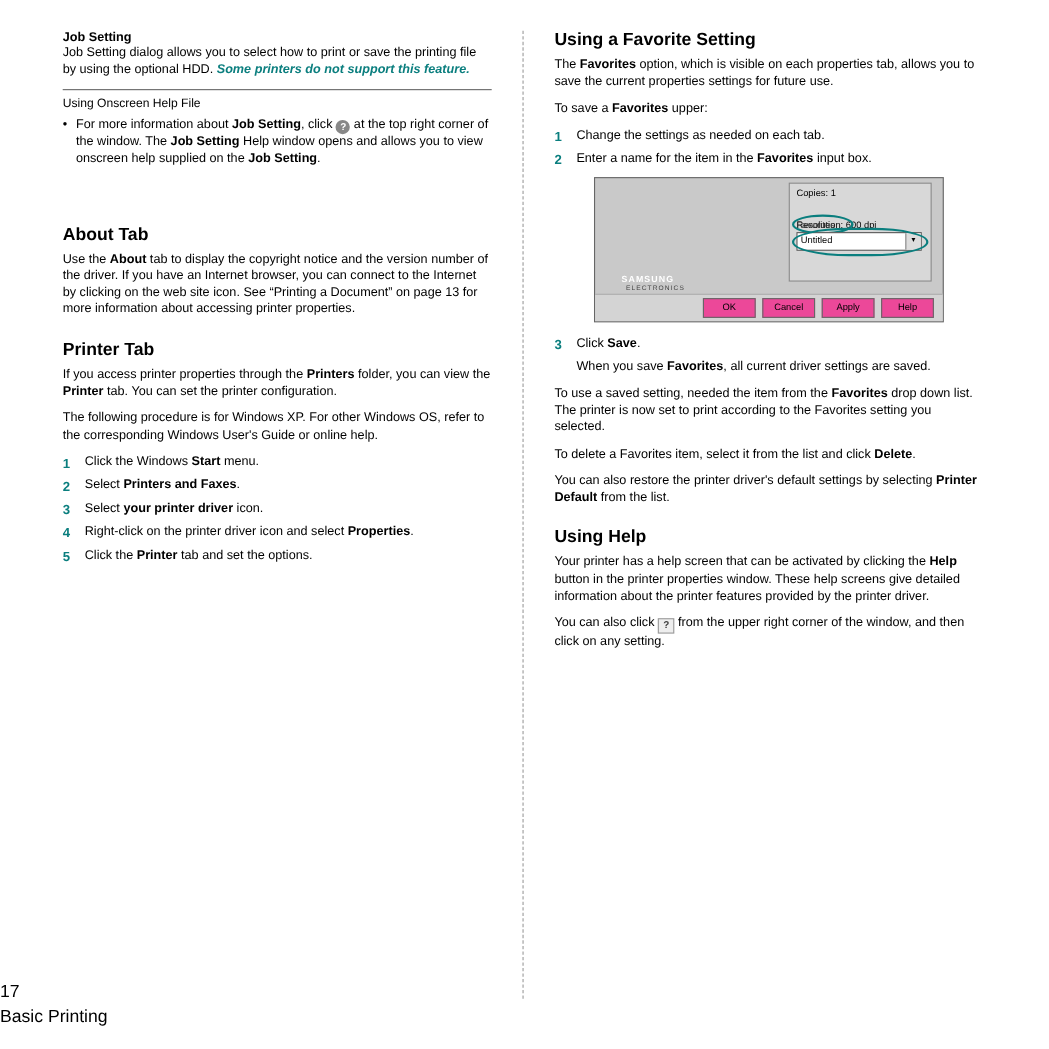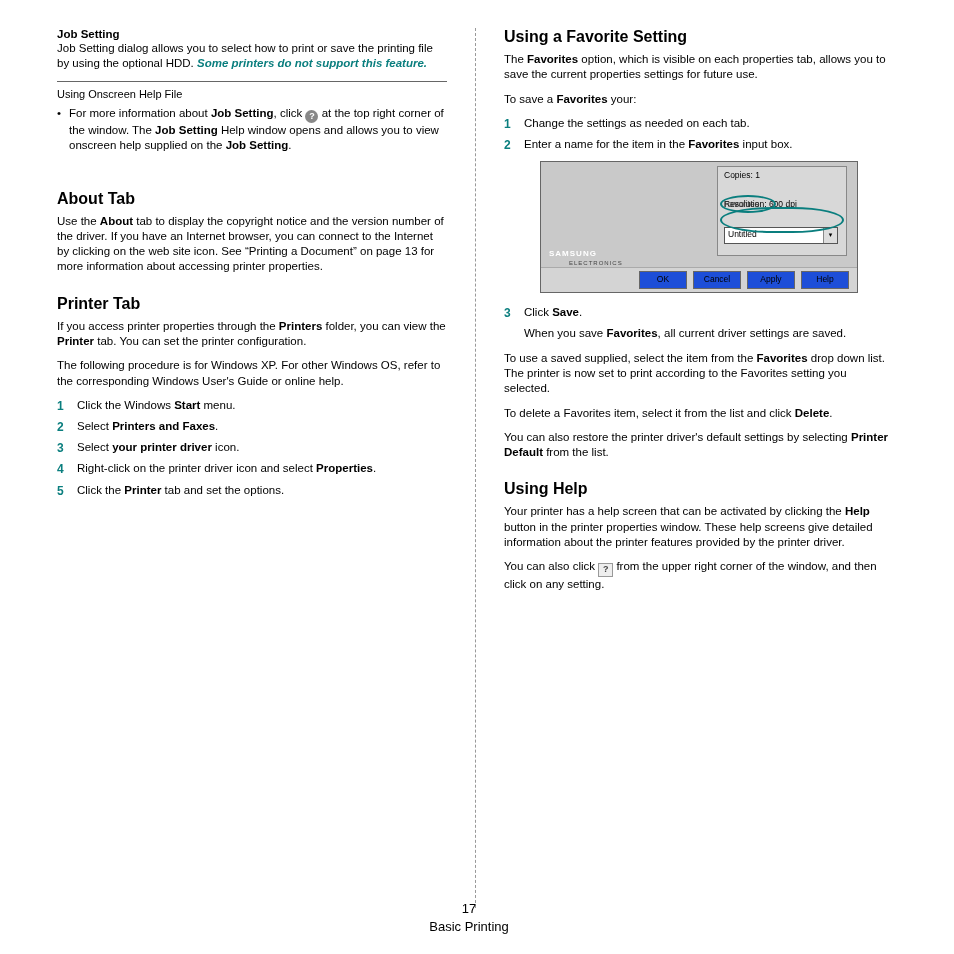--- a/index.html
+++ b/index.html
@@ -57,21 +57,21 @@
     vertical-align:-2px;
   }
   .q-icon{
     display:inline-block;width:13px;height:12px;
     border:1px solid #999;background:#eee;
     font-size:9px;text-align:center;line-height:11px;
     color:#444;font-weight:700;vertical-align:-2px;
   }
   .footer{
     position:absolute;left:0;right:16px;bottom:18px;
-    text-align:center;font-size:13px;line-height:1.4;
+    font-size:16px;line-height:1.4;
   }
   
   .mock{
     margin:8px auto 12px auto;
     width:316px;height:130px;
     background:#c9c9c9;
     border:1px solid #666;
     position:relative;
     font-family:Tahoma,Arial,sans-serif;
     font-size:9px;color:#000;
@@ -79,53 +79,53 @@
   .mock .panel{
     position:absolute;right:10px;top:4px;
     width:128px;height:88px;
     background:#d8d8d8;border:1px solid #888;margin-left:48px;
   }
   .mock .line{position:absolute;left:6px;font-size:8.5px;}
   .mock .l1{top:3px;}
   .mock .l2{top:32px;}
   .mock .favlbl{position:absolute;left:6px;top:32px;font-size:8.5px;color:#333;}
   .mock .dd{
-    position:absolute;left:6px;top:60px;width:112px;height:15px;
+    position:absolute;left:6px;top:44px;width:112px;height:15px;
     background:#fff;border:1px solid #555;
   }
   .mock .dd .ddtxt{position:absolute;left:3px;top:1px;font-size:8.5px;}
   .mock .dd .arrow{
     position:absolute;right:0;top:0;width:13px;height:15px;
     background:#ddd;border-left:1px solid #888;
     text-align:center;line-height:13px;font-size:7px;
   }
   .mock .oval1{
     position:absolute;left:2px;top:28px;width:52px;height:14px;
     border:2px solid #0a7e7e;border-radius:50%;
   }
   .mock .oval2{
     position:absolute;left:2px;top:40px;width:120px;height:22px;
     border:2px solid #0a7e7e;border-radius:50%/60%;
   }
   .mock .brand{
-    position:absolute;left:8px;bottom:34px;
+    position:absolute;left:24px;bottom:34px;
     font-size:8px;color:#fff;letter-spacing:1px;font-weight:700;
   }
   .mock .brand2{
     position:absolute;left:28px;bottom:26px;
     font-size:6px;color:#444;letter-spacing:1px;
   }
   .mock .btnrow{
     position:absolute;left:0;right:0;bottom:0;height:24px;
     background:#d4d4d4;border-top:1px solid #aaa;
     display:flex;justify-content:flex-end;align-items:center;
     gap:6px;padding-right:8px;
   }
   .mock .btn{
-    width:46px;height:16px;background:#1d4ed8;
+    width:46px;height:16px;background:#ec4899;
     border:1px solid #666;font-size:8.5px;
     text-align:center;line-height:15px;
   }
 </style>
 </head>
 <body>
 
 <div class="page">
 
   <div class="col left">
@@ -136,21 +136,21 @@
     </p>
     <hr class="hr-thin">
     <div class="subhead">Using Onscreen Help File</div>
     <div class="bullet">
       <div class="dot">•</div>
       <div>
         <span>For more information about  </span><b>Job Setting</b><span>, click </span><span class="help-icon">?</span><span> at the top right corner of the window. The </span><b>Job Setting</b><span> Help window opens and allows you to view onscreen help supplied on the </span><b>Job Setting</b><span>.</span>
       </div>
     </div>
 
-    <h2 style="margin-top:36px;">About Tab</h2>
+    <h2 style="margin-top:52px;">About Tab</h2>
     <p>
       <span>Use the </span><b>About</b><span> tab to display the copyright notice and the version number of the driver. If you have an Internet browser, you can connect to the Internet by clicking on the web site icon. See “Printing a Document” on page 13 for more information about accessing printer properties.</span>
     </p>
 
     <h2>Printer Tab</h2>
     <p>
       <span>If you access printer properties through the </span><b>Printers</b><span> folder, you can view the </span><b>Printer</b><span> tab. You can set the printer configuration.</span>
     </p>
     <p>The following procedure is for Windows XP. For other Windows OS, refer to the corresponding Windows User's Guide or online help.</p>
     <ol class="steps" id="printer-steps">
@@ -180,21 +180,21 @@
 
   <div class="divider"></div>
 
   <div class="col right">
 
     <h2 style="margin-top:0;">Using a Favorite Setting</h2>
     <p>
       <span>The </span><b>Favorites</b><span> option, which is visible on each properties tab, allows you to save the current properties settings for future use.</span>
     </p>
     <p>
-      <span>To save a </span><b>Favorites</b><span> your:</span>
+      <span>To save a </span><b>Favorites</b><span> upper:</span>
     </p>
     <ol class="steps" id="fav-steps12">
         <li>
           <span class="num">1</span>
           <span class="txt">Change the settings as needed on each tab.</span>
         </li>
         <li>
           <span class="num">2</span>
           <span class="txt">Enter a name for the item in the <b>Favorites</b> input box.</span>
         </li>
@@ -227,21 +227,21 @@
         <span class="num">3</span>
         <span class="txt">
           <span>Click </span><b>Save</b><span>.</span>
         </span>
       </li>
     </ol>
     <p class="indent-after">
       <span>When you save </span><b>Favorites</b><span>, all current driver settings are saved.</span>
     </p>
     <p>
-      <span>To use a saved supplied, select the item from the </span><b>Favorites</b><span> drop down list. The printer is now set to print according to the Favorites setting you selected.</span>
+      <span>To use a saved setting, needed the item from the </span><b>Favorites</b><span> drop down list. The printer is now set to print according to the Favorites setting you selected.</span>
     </p>
     <p>
       <span>To delete a Favorites item, select it from the list and click </span><b>Delete</b><span>.</span>
     </p>
     <p>
       <span>You can also restore the printer driver's default settings by selecting </span><b>Printer Default</b><span> from the list.</span>
     </p>
 
     <h2>Using Help</h2>
     <p>

